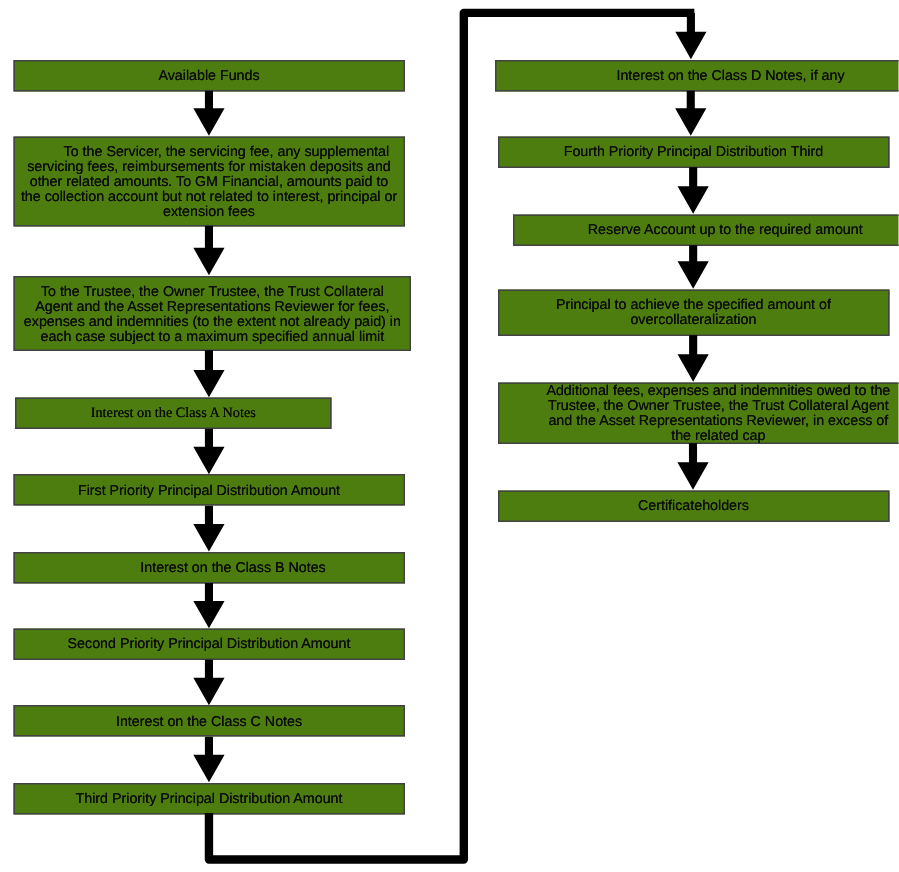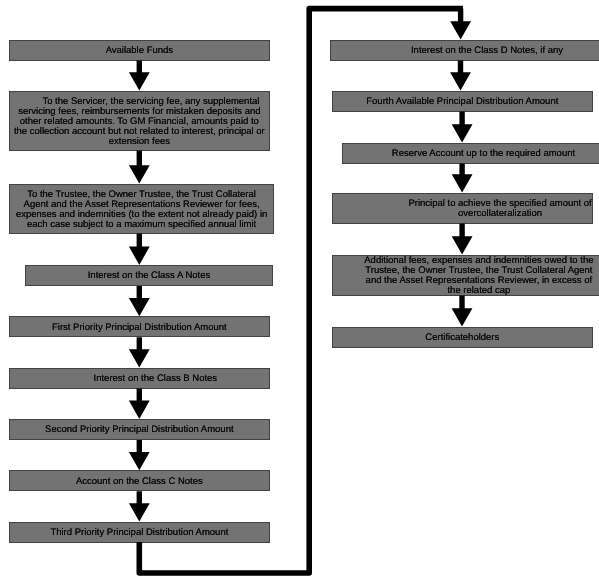--- a/index.html
+++ b/index.html
@@ -3,21 +3,21 @@
 <meta charset="utf-8">
 <title>Priority of Payments Flowchart</title>
 <style>
   html,body{margin:0;padding:0;background:#ffffff;}
   body{width:599px;height:581px;position:relative;overflow:hidden;
        font-family:"Liberation Sans",sans-serif;
        -webkit-font-smoothing:antialiased;
        text-rendering:geometricPrecision;}
   .stage{position:absolute;left:0;top:0;width:599px;height:581px;background:#ffffff;}
   .node{position:absolute;box-sizing:border-box;border:1px solid #434343;
-        background:#737373;display:flex;align-items:center;justify-content:center;
+        background:#4d7c0f;display:flex;align-items:center;justify-content:center;
         text-align:center;color:#0d0d0d;font-size:9.5px;line-height:10px;}
   .node .lbl{display:block;white-space:pre;position:relative;top:1px;
              text-shadow:0 0 0.35px rgba(0,0,0,0.95);}
   svg.arrows{position:absolute;left:0;top:0;width:599px;height:581px;}
 </style>
 </head>
 <body>
 
 <div class="stage">
   <div id="nodes">
@@ -30,48 +30,48 @@
 other related amounts. To GM Financial, amounts paid to
 the collection account but not related to interest, principal or
 extension fees</span>
       </div>
       <div class="node" style="left: 9.1px; top: 183.5px; width: 265px; height: 50px;">
         <span class="lbl">To the Trustee, the Owner Trustee, the Trust Collateral
 Agent and the Asset Representations Reviewer for fees,
 expenses and indemnities (to the extent not already paid) in
 each case subject to a maximum specified annual limit</span>
       </div>
-      <div class="node" style="left: 25px; top: 264.9px; width: 248px; height: 21px;">
+      <div class="node" style="left: 10px; top: 264.9px; width: 211px; height: 21px; font-family: Liberation Serif, serif;">
         <span class="lbl">Interest on the Class A Notes</span>
       </div>
       <div class="node" style="left: 9.1px; top: 316.2px; width: 260.5px; height: 21px; justify-content: center;">
         <span class="lbl">First Priority Principal Distribution Amount</span>
       </div>
       <div class="node" style="left: 9.1px; top: 367.6px; width: 260.5px; height: 21px; padding-left: 32px;">
         <span class="lbl">Interest on the Class B Notes</span>
       </div>
       <div class="node" style="left: 9.1px; top: 418.9px; width: 260.5px; height: 21px;">
         <span class="lbl">Second Priority Principal Distribution Amount</span>
       </div>
       <div class="node" style="left: 9.1px; top: 470.2px; width: 260.5px; height: 21px;">
-        <span class="lbl">Account on the Class C Notes</span>
+        <span class="lbl">Interest on the Class C Notes</span>
       </div>
       <div class="node" style="left: 9.1px; top: 521.5px; width: 260.5px; height: 21px;">
         <span class="lbl">Third Priority Principal Distribution Amount</span>
       </div>
       <div class="node" style="left: 330px; top: 39.5px; width: 314px; height: 21px;">
         <span class="lbl">Interest on the Class D Notes, if any</span>
       </div>
       <div class="node" style="left: 331.9px; top: 90.5px; width: 260.8px; height: 21px;">
-        <span class="lbl">Fourth Available Principal Distribution Amount</span>
+        <span class="lbl">Fourth Priority Principal Distribution Third</span>
       </div>
       <div class="node" style="left: 342px; top: 142.5px; width: 283px; height: 21px;">
         <span class="lbl">Reserve Account up to the required amount</span>
       </div>
-      <div class="node" style="left: 331.9px; top: 192.5px; width: 260.8px; height: 31px; justify-content: flex-end;">
+      <div class="node" style="left: 331.9px; top: 192.5px; width: 260.8px; height: 31px;">
         <span class="lbl">Principal to achieve the specified amount of
 overcollateralization</span>
       </div>
       <div class="node" style="left: 331.9px; top: 254.5px; width: 294px; height: 41px;">
         <span class="lbl">Additional fees, expenses and indemnities owed to the
 Trustee, the Owner Trustee, the Trust Collateral Agent
 and the Asset Representations Reviewer, in excess of
 the related cap</span>
       </div>
       <div class="node" style="left: 331.9px; top: 326.5px; width: 260.8px; height: 21px; text-align: center;">

